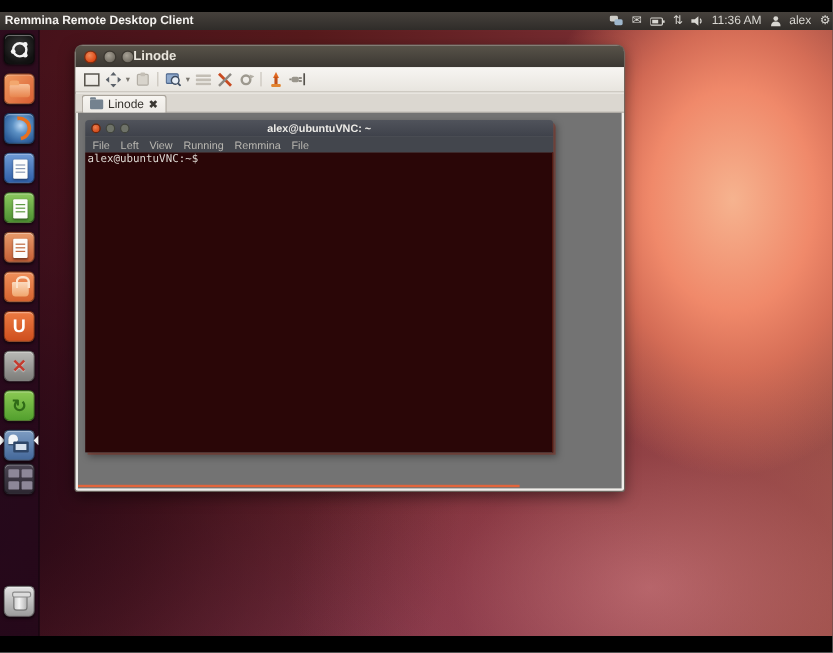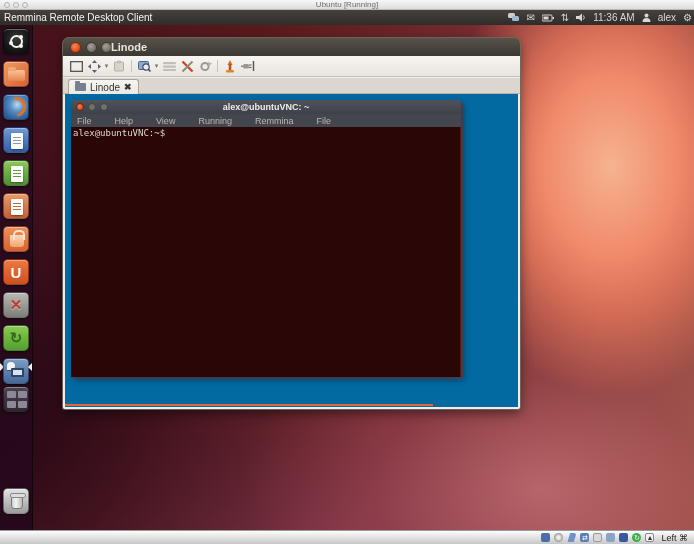--- a/index.html
+++ b/index.html
@@ -11,21 +11,21 @@
     background:linear-gradient(#f7f7f7,#dcdcdc); border-bottom:1px solid #b9b9b9; }
   .mac-title { position:absolute; left:0; right:0; top:0; text-align:center;
     font-size:8px; line-height:10px; color:#6f6f6f; }
   .tl { position:absolute; top:2px; width:6px; height:6px; border-radius:50%;
     border:1px solid #b2b2b2; background:#e9e9e9; }
   .tl.c1{left:4px} .tl.c2{left:13px} .tl.c3{left:22px}
 
   
   .panel { position:absolute; left:0; top:10px; width:694px; height:15px;
     background:linear-gradient(#46413c,#2f2c29); color:#f1f1f1; }
-  .panel-title { position:absolute; left:4px; top:0; font-size:10px; font-weight:normal;
+  .panel-title { position:absolute; left:4px; top:0; font-size:10px; font-weight:bold;
     line-height:15px; color:#f4f2ef; }
   .panel-right { position:absolute; right:2px; top:0; height:15px; display:flex;
     align-items:center; gap:7px; font-size:10px; color:#e8e6e2; }
   .pico { display:inline-flex; align-items:center; height:15px; color:#d9d7d2; font-size:10px; line-height:15px; }
   .pico svg { display:block; }
   .clock { font-size:10px; }
   .uname { font-size:10px; }
 
   
   .desktop { position:absolute; left:0; top:25px; width:694px; height:505px;
@@ -120,37 +120,37 @@
     border-bottom:1px solid #b7b2aa; }
   .rtab { position:absolute; left:5px; top:1px; height:15px; padding:0 6px;
     background:linear-gradient(#f7f5f1,#ece9e4); border:1px solid #a9a39a; border-bottom:none;
     border-radius:3px 3px 0 0; display:inline-flex; align-items:center; gap:4px; }
   .rtab .tfold { width:11px; height:8px; background:#74828f; border-radius:1px; position:relative; }
   .rtab .tfold::before { content:""; position:absolute; left:0; top:-2px; width:5px; height:2px;
     background:#74828f; border-radius:1px 1px 0 0; }
   .rtab .tlabel { font-size:10px; color:#36332e; }
   .rtab .tclose { font-size:9px; color:#3b3833; font-weight:bold; line-height:1; }
 
-  .rcontent { position:absolute; left:2px; right:2px; top:56px; bottom:2px; background:#0369a1; overflow:hidden; }
+  .rcontent { position:absolute; left:2px; right:2px; top:56px; bottom:2px; background:#737373; overflow:hidden; }
   .orange-line { position:absolute; left:0; bottom:1px; width:368px; height:2px; background:#e2653c; }
 
   
   .term { position:absolute; left:6px; top:6px; width:390px; height:277px;
     border-radius:4px 4px 0 0;
     box-shadow:2px 2px 0 rgba(140,40,25,0.45), 3px 3px 6px rgba(0,0,0,0.35); }
   .ttitle { position:absolute; left:0; right:0; top:0; height:14px;
     background:linear-gradient(#50535b,#3e414a); border-radius:3px 3px 0 0; }
   .tdot { position:absolute; top:3px; width:8px; height:8px; border-radius:50%; }
   .tdot.close { left:5px; background:radial-gradient(circle at 40% 35%, #ef7f4e, #d34d1d 70%); border:1px solid #6e2408; }
   .tdot.min { left:17px; background:#6e7268; border:1px solid #41443c; }
   .tdot.max { left:29px; background:#6e7268; border:1px solid #41443c; }
   .ttext { position:absolute; left:0; right:0; top:0; text-align:center; font-size:9px;
     font-weight:bold; color:#edebe7; line-height:14px; }
   .tmenu { position:absolute; left:0; right:0; top:14px; height:13px; background:#43464d;
-    display:flex; align-items:center; gap:23px; padding-left:6px; }
+    display:flex; align-items:center; gap:9px; padding-left:6px; }
   .tmenu span { font-size:9px; color:#b9b7b1; }
   .tbody { position:absolute; left:0; right:0; top:27px; bottom:0; background:#2a0607;
     border-right:1px solid #531a12; }
   .prompt { font-family:"DejaVu Sans Mono", monospace; font-size:9px; color:#dcd8d2;
     padding:1px 0 0 2px; display:block; white-space:pre; }
 
   
   .statusbar { position:absolute; left:0; top:530px; width:694px; height:14px;
     background:linear-gradient(#fdfdfd,#c7c7c7); border-top:1px solid #9a9a9a;
     display:flex; align-items:center; justify-content:flex-end; gap:4px; padding-right:6px; }
@@ -165,26 +165,20 @@
   .s-display { background:#39589b; }
   .s-feat { background:#3fae4a; border-radius:50%; color:#fff; }
   .s-mouse { background:#f2f2f2; border:1px solid #8a8a8a; color:#333; }
   .hostkey { font-size:9px; color:#262626; margin-left:3px; }
 </style>
 </head>
 <body>
 
 <div class="screen">
 
-  <div class="mac-titlebar">
-    <div class="tl c1"></div>
-    <div class="tl c2"></div>
-    <div class="tl c3"></div>
-    <span class="mac-title">Ubuntu [Running]</span>
-  </div>
 
   <div class="panel">
     <span class="panel-title">Remmina Remote Desktop Client</span>
     <div class="panel-right">
       <span class="pico">
         <svg width="11" height="9" viewBox="0 0 11 9">
             <rect x="0" y="0" width="7" height="5" rx="1.5" fill="#cfcdc8"></rect>
             <rect x="4" y="3" width="7" height="5" rx="1.5" fill="#9fb7cc"></rect>
           </svg>
       </span>
@@ -368,41 +362,29 @@
 
         <div class="term">
           <div class="ttitle">
             <div class="tdot close"></div>
             <div class="tdot min"></div>
             <div class="tdot max"></div>
             <span class="ttext">alex@ubuntuVNC: ~</span>
           </div>
           <div class="tmenu">
             <span>File</span>
-            <span>Help</span>
+            <span>Left</span>
             <span>View</span>
             <span>Running</span>
             <span>Remmina</span>
             <span>File</span>
           </div>
           <div class="tbody">
             <span class="prompt">alex@ubuntuVNC:~$</span>
           </div>
         </div>
         <div class="orange-line"></div>
       </div>
     </div>
   </div>
 
-  <div class="statusbar">
-    <span class="sico s-hdd"></span>
-    <span class="sico s-cd"></span>
-    <span class="sico s-floppy"></span>
-    <span class="sico s-net">⇄</span>
-    <span class="sico s-usb"></span>
-    <span class="sico s-shared"></span>
-    <span class="sico s-display"></span>
-    <span class="sico s-feat">↻</span>
-    <span class="sico s-mouse">▲</span>
-    <span class="hostkey">Left ⌘</span>
-  </div>
 
 </div>
 
 </body></html>

